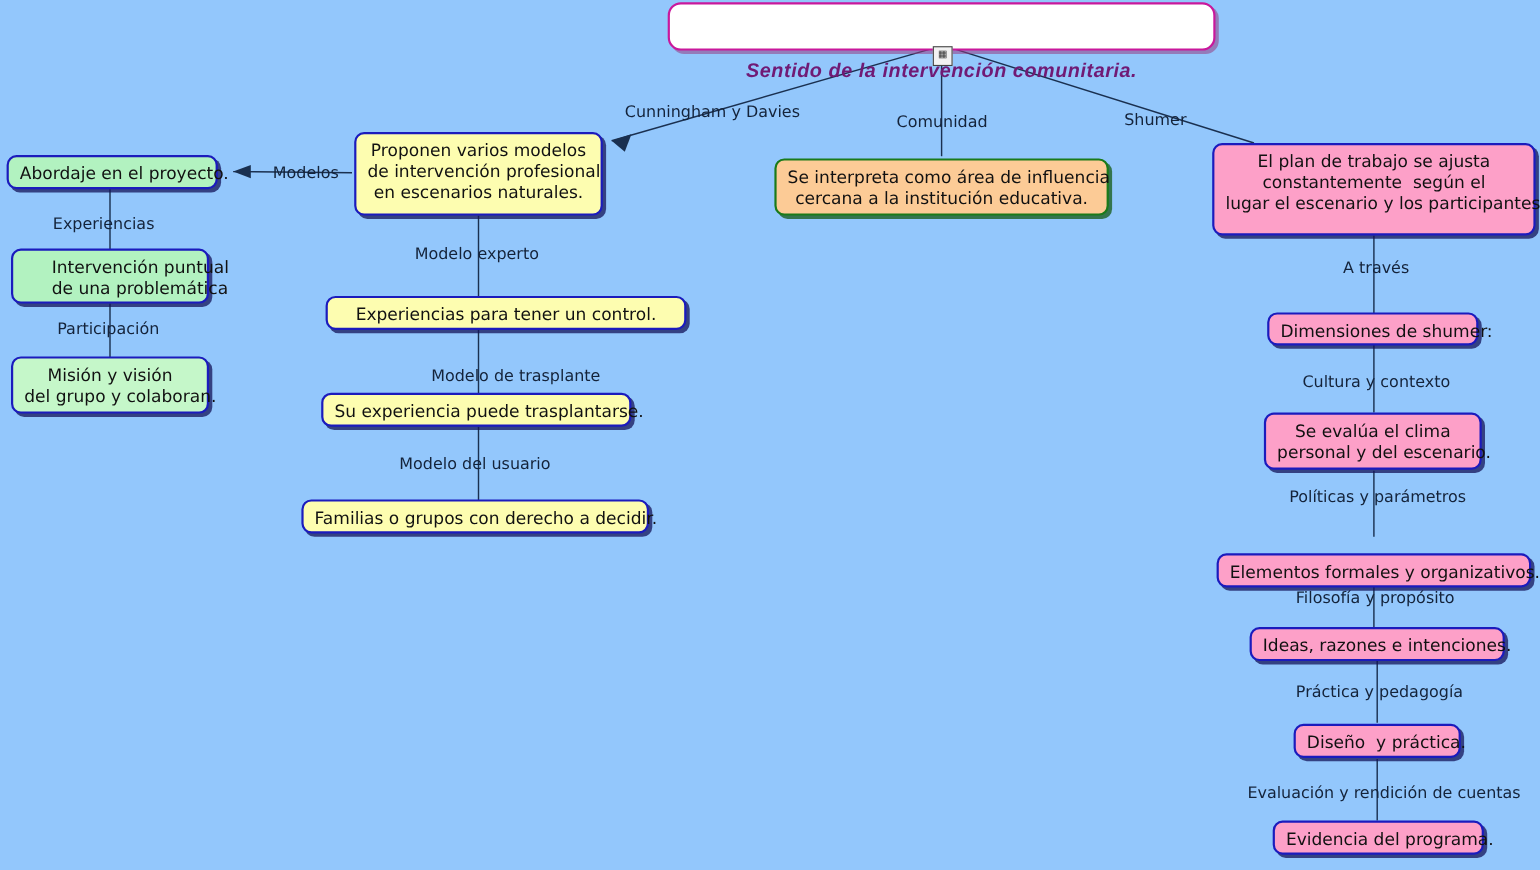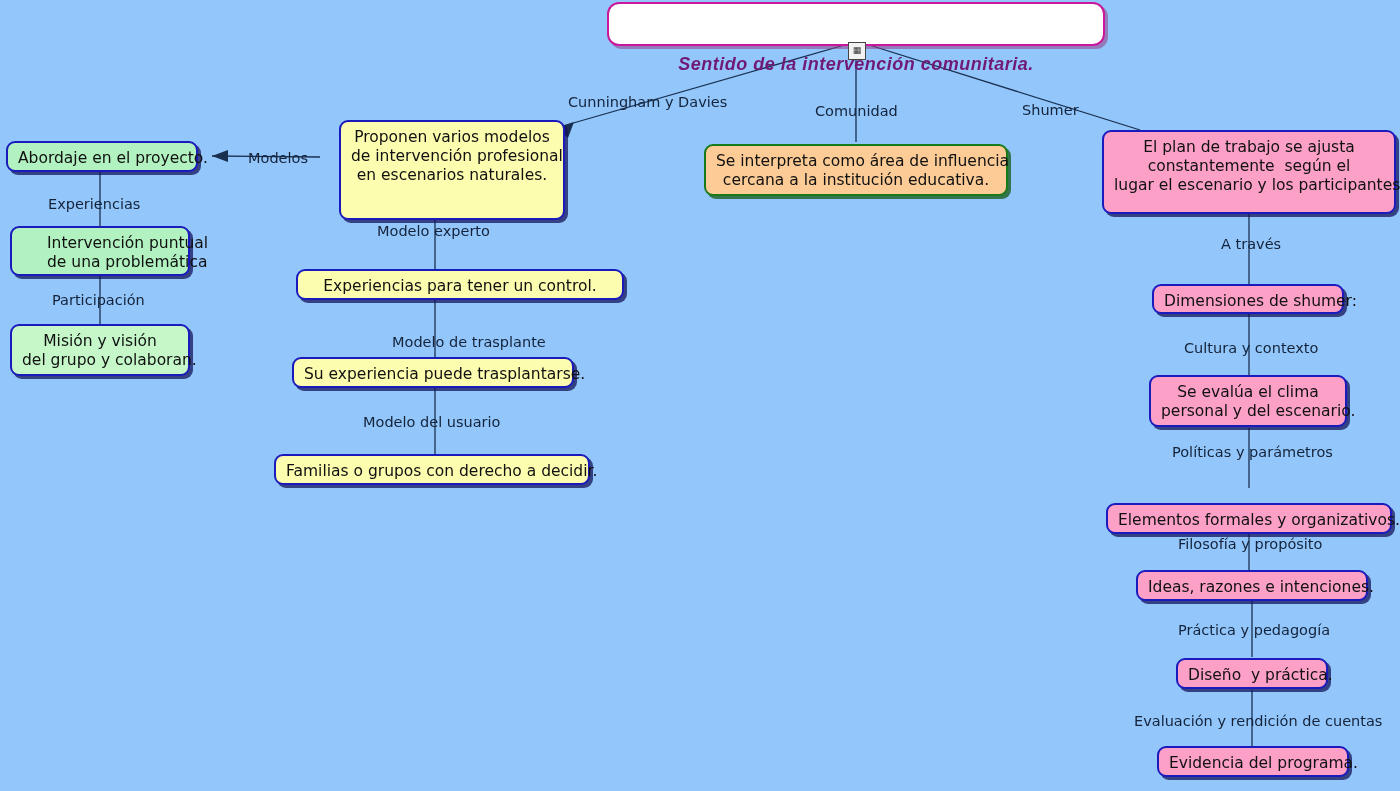--- a/index.html
+++ b/index.html
@@ -124,21 +124,21 @@
   <div class="label" style="left:377px; top:223px;">Modelo experto</div>
   <div class="label" style="left:358px; top:334px;margin-left:34px;">Modelo de trasplante</div>
   <div class="label" style="left:363px; top:414px;">Modelo del usuario</div>
   <div class="label" style="left:1221px; top:236px;">A través</div>
   <div class="label" style="left:1184px; top:340px;">Cultura y contexto</div>
   <div class="label" style="left:1172px; top:444px;">Políticas y parámetros</div>
   <div class="label" style="left:1178px; top:536px;">Filosofía y propósito</div>
   <div class="label" style="left:1178px; top:622px;">Práctica y pedagogía</div>
   <div class="label" style="left:1134px; top:713px;">Evaluación y rendición de cuentas</div>
 
-  <div class="node yellow" style="left:322px; top:120px; width:226px; height:100px;margin-left:17px;">Proponen varios modelos
+  <div class="node yellow" style="left:322px; top:120px; width:226px; height:76px;">Proponen varios modelos
 de intervención profesional
 en escenarios naturales.</div>
 
   <div class="node orange green-sh" style="left:704px; top:144px; width:304px; height:52px;">Se interpreta como área de influencia
 cercana a la institución educativa.</div>
 
   <div class="node pink" style="left:1102px; top:130px; width:294px; height:84px;">El plan de trabajo se ajusta
 constantemente  según el
 lugar el escenario y los participantes.</div>
 

